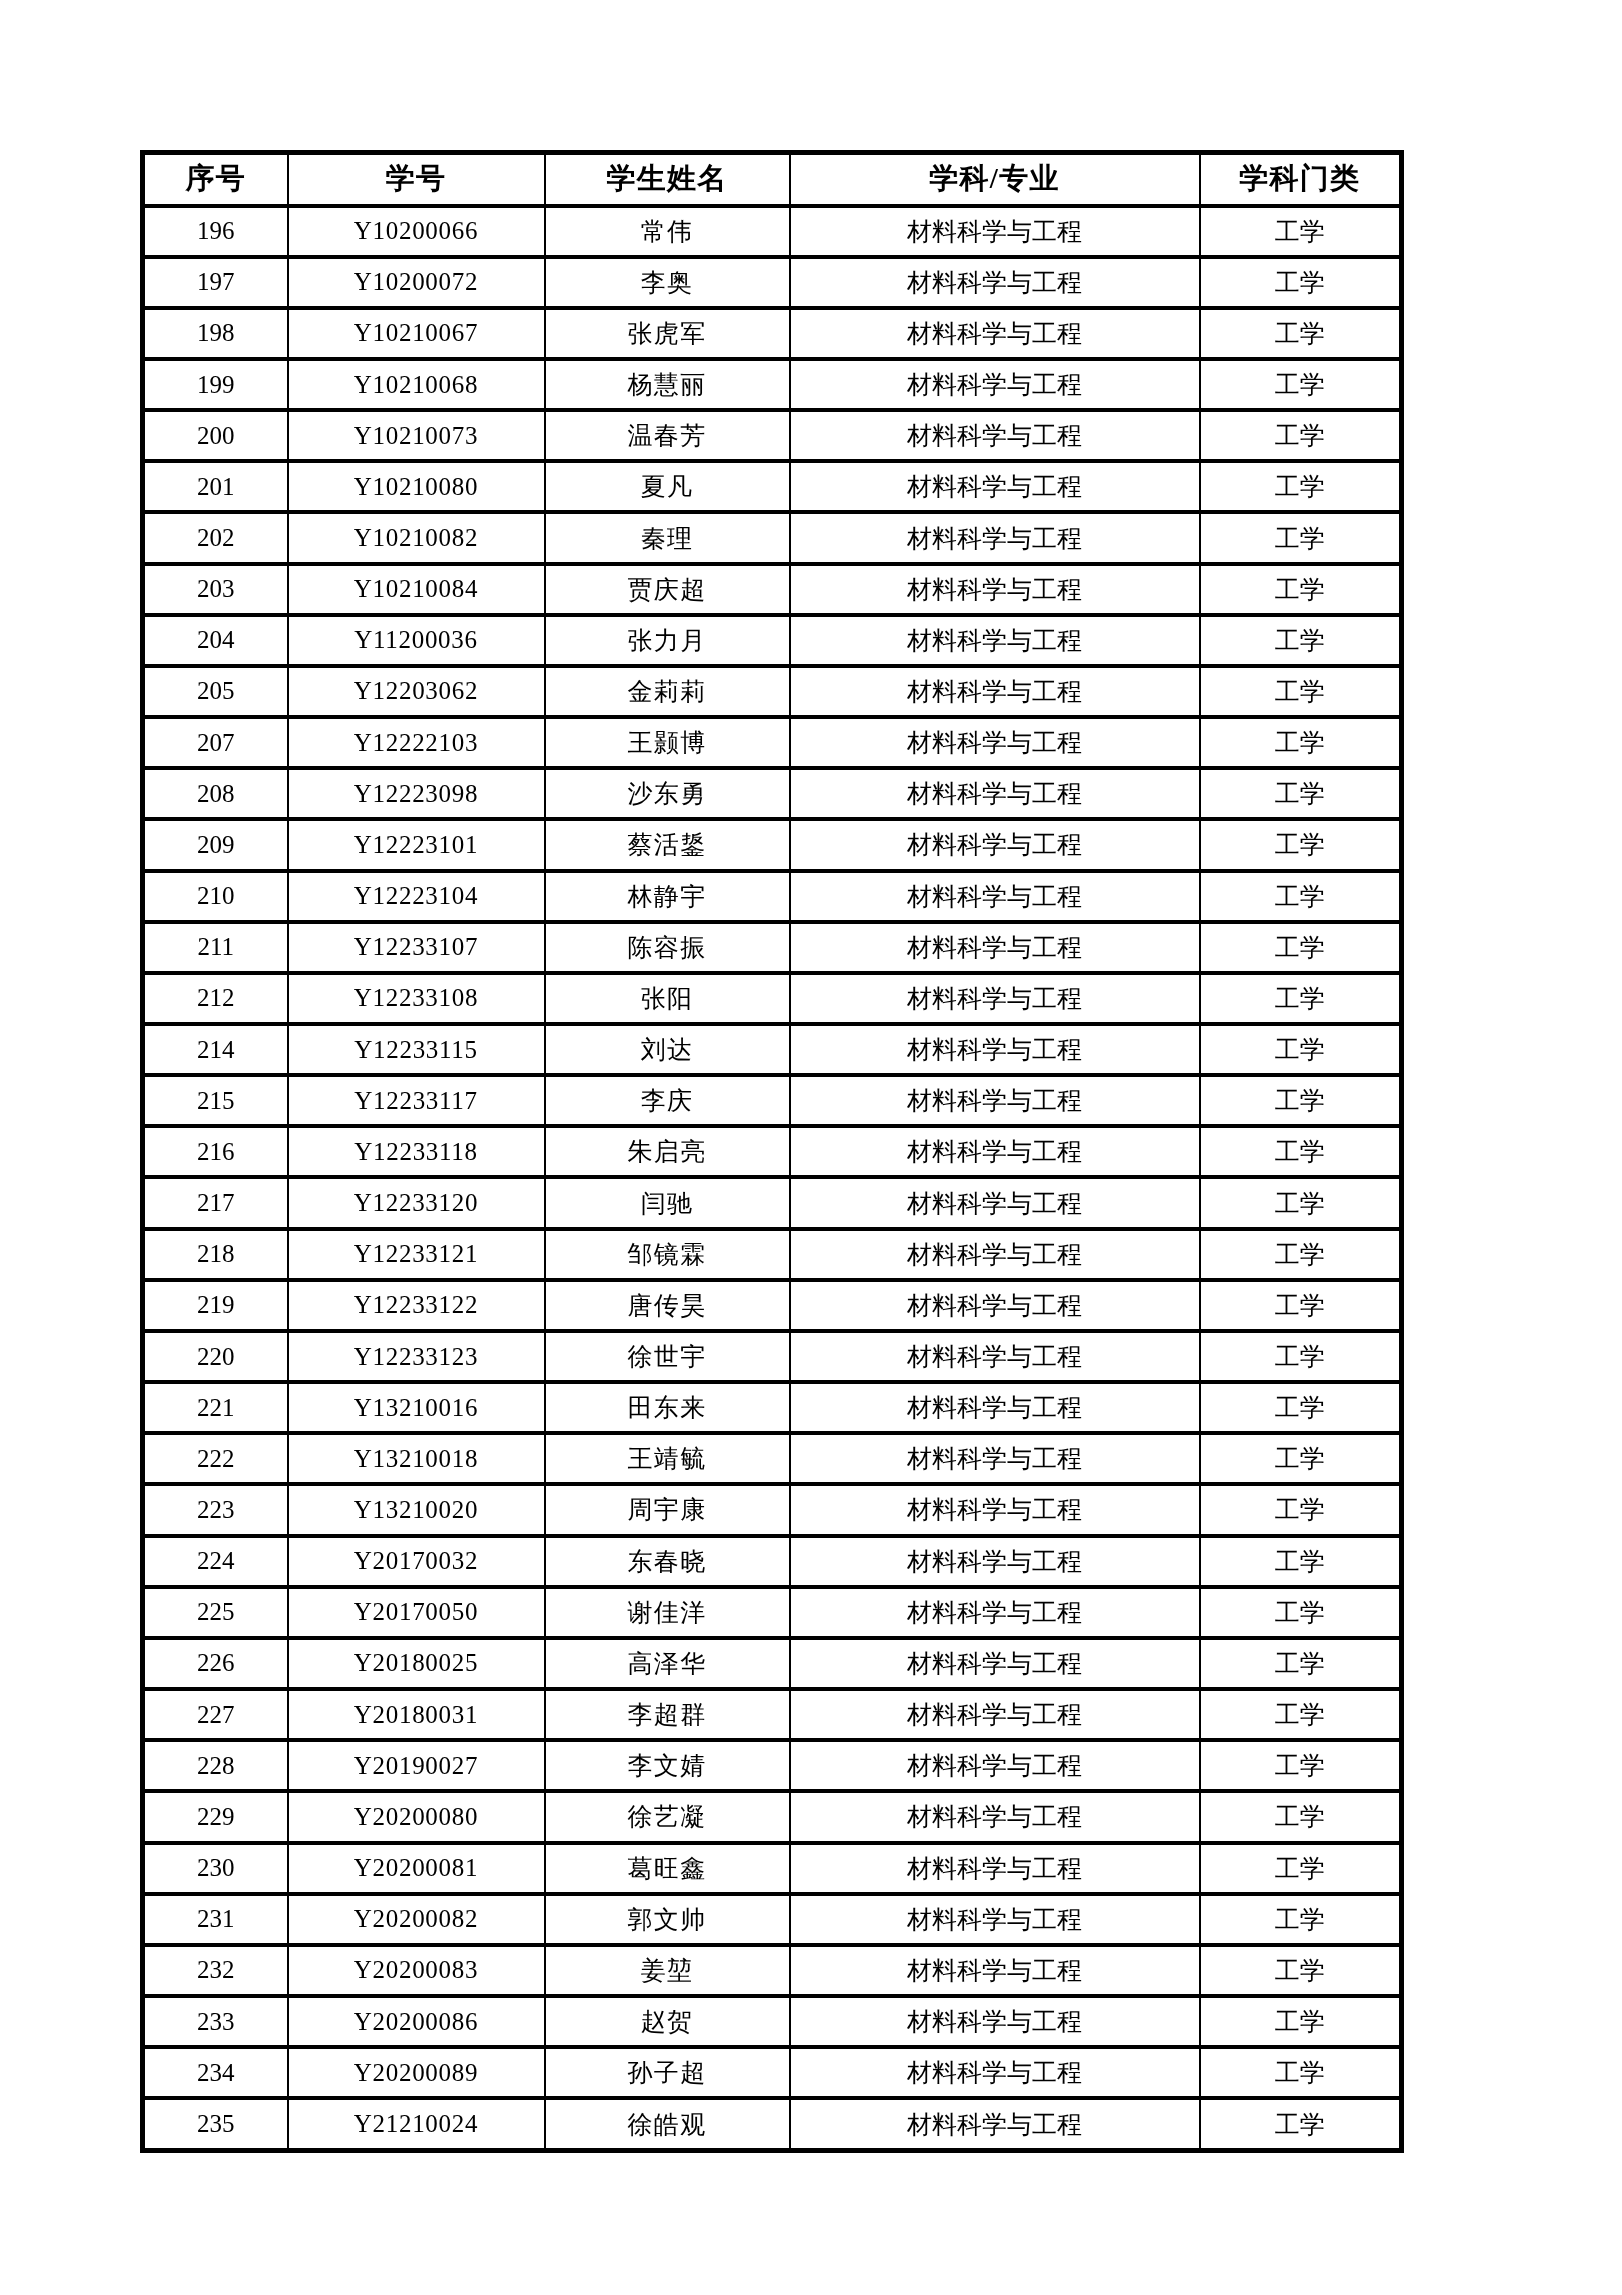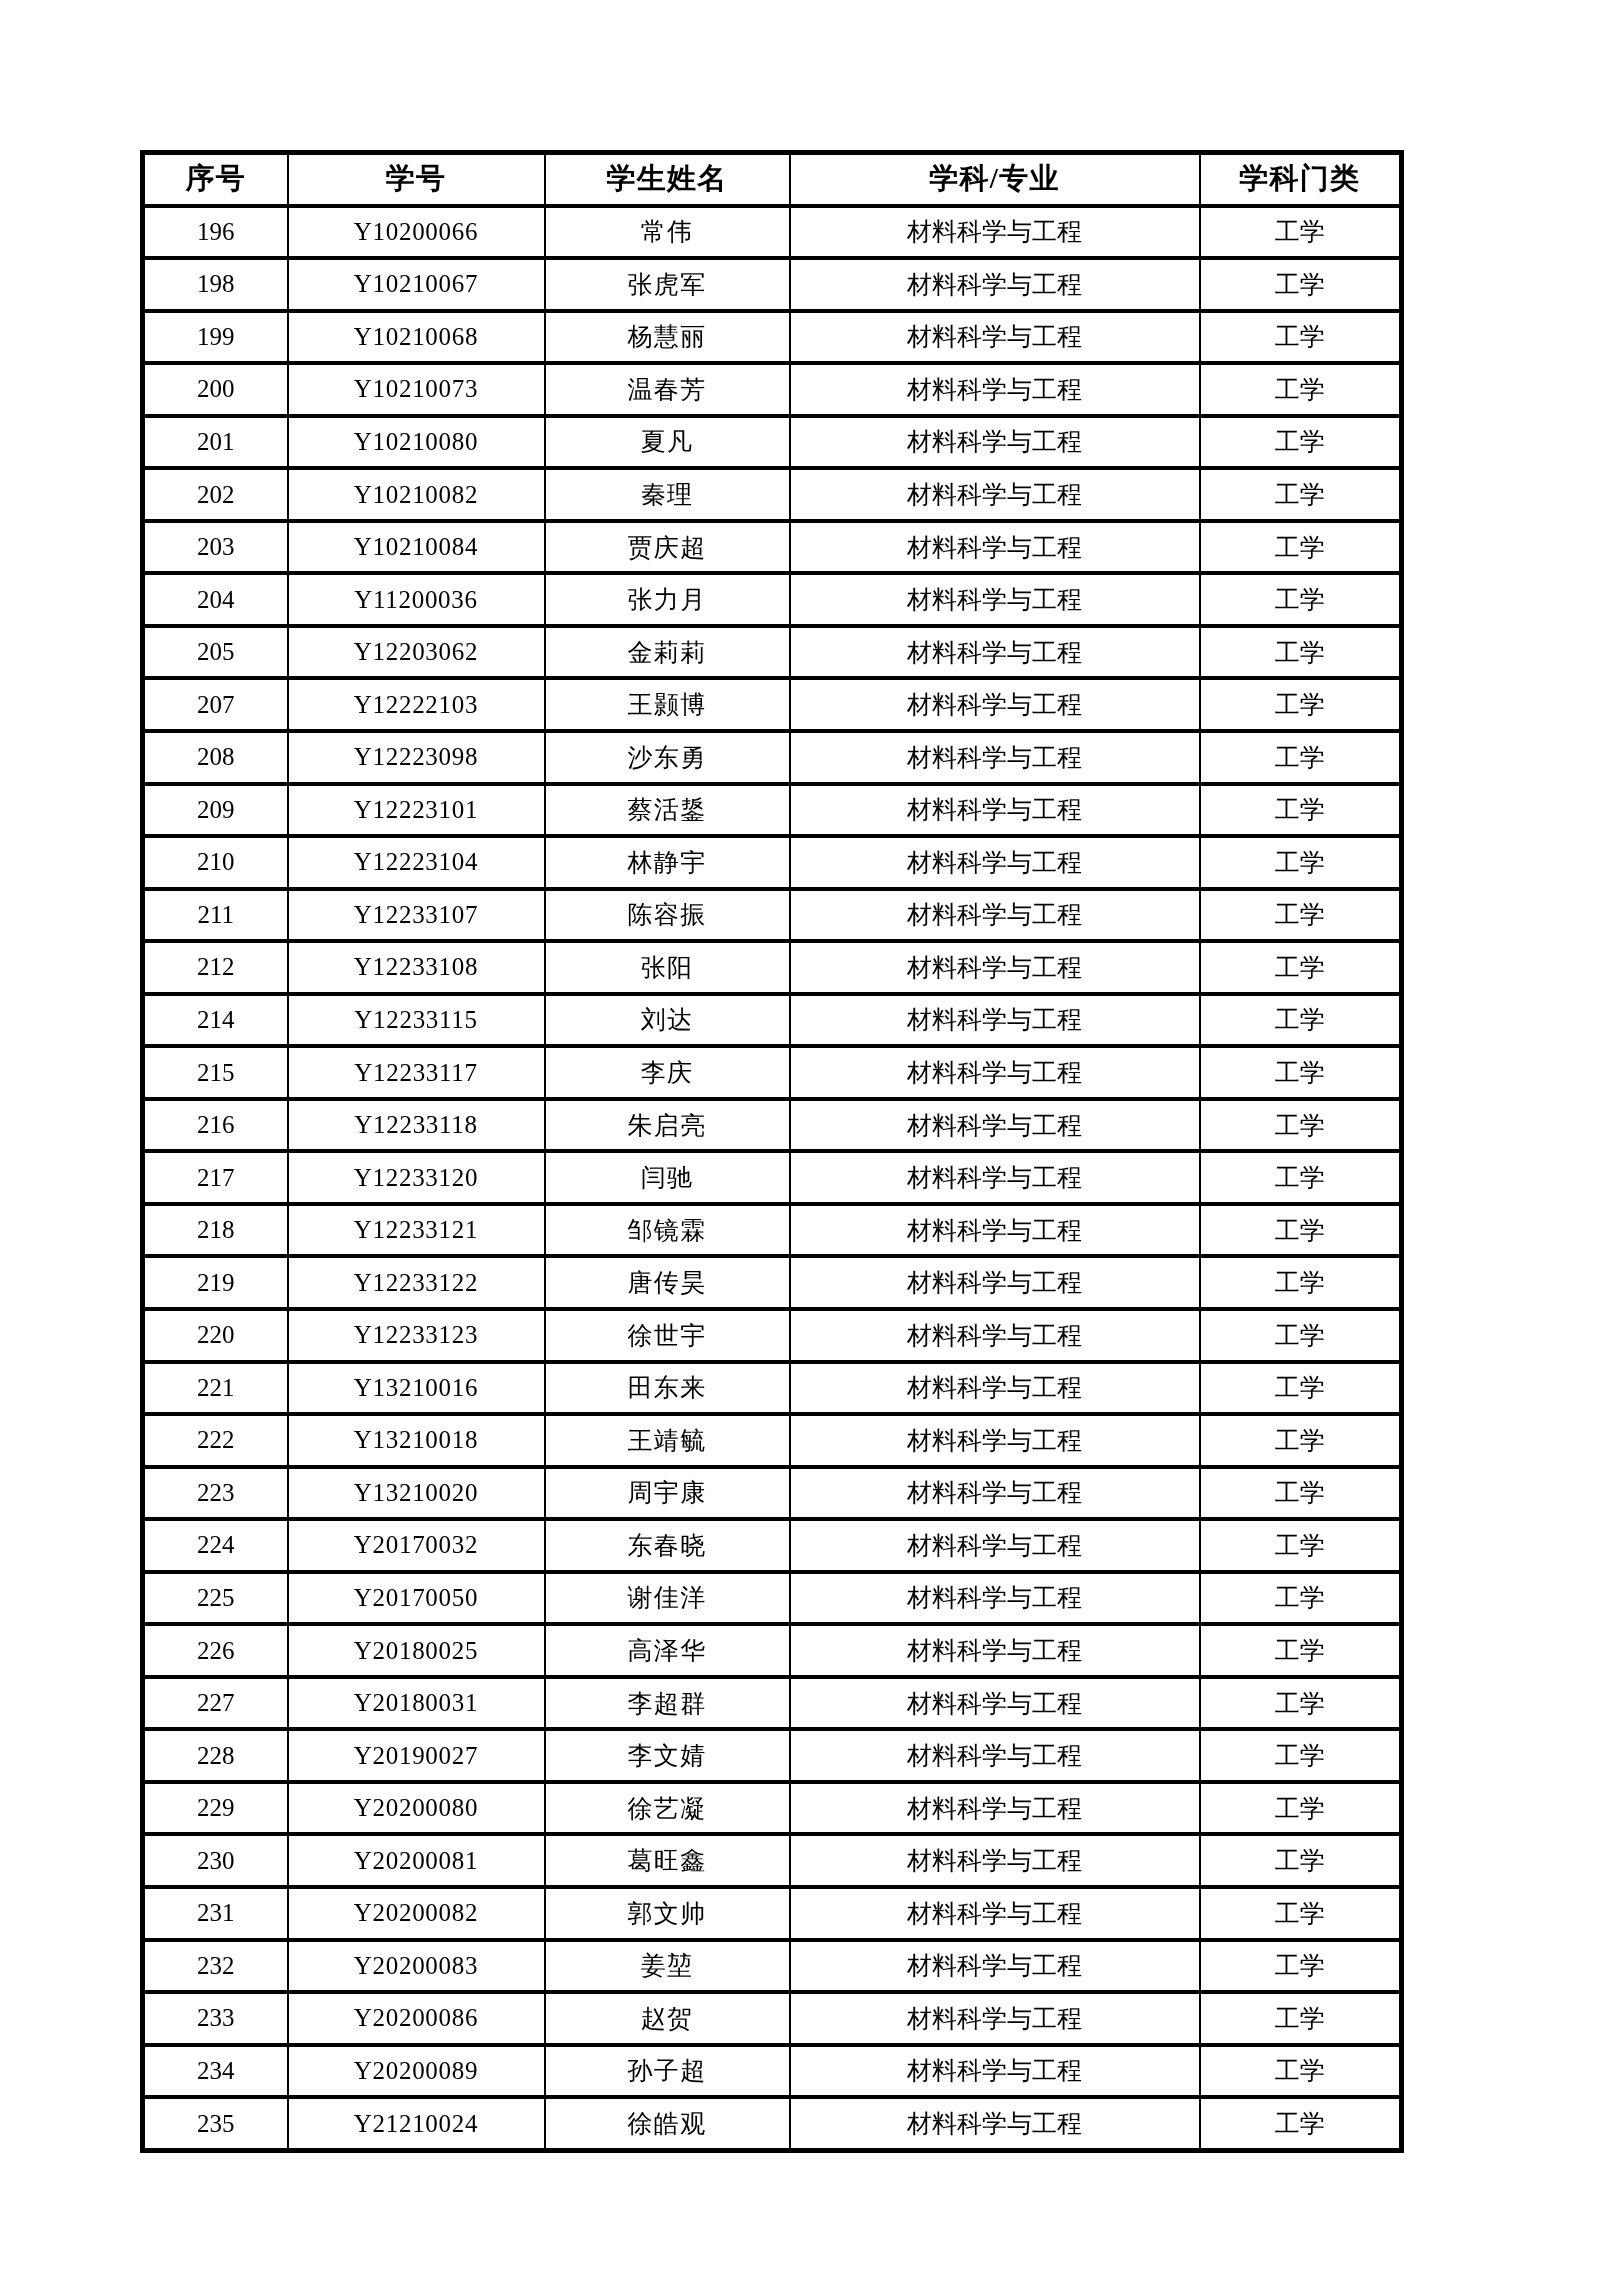--- a/index.html
+++ b/index.html
@@ -92,20 +92,27 @@
     </thead>
     <tbody>
         <tr>
           <td class="cell-serial">196</td>
           <td class="cell-id">Y10200066</td>
           <td class="cell-name">常伟</td>
           <td class="cell-major">材料科学与工程</td>
           <td class="cell-category">工学</td>
         </tr>
         <tr>
+          <td class="cell-serial">197</td>
+          <td class="cell-id">Y10200072</td>
+          <td class="cell-name">李奥</td>
+          <td class="cell-major">材料科学与工程</td>
+          <td class="cell-category">工学</td>
+        </tr>
+        <tr>
           <td class="cell-serial">198</td>
           <td class="cell-id">Y10210067</td>
           <td class="cell-name">张虎军</td>
           <td class="cell-major">材料科学与工程</td>
           <td class="cell-category">工学</td>
         </tr>
         <tr>
           <td class="cell-serial">199</td>
           <td class="cell-id">Y10210068</td>
           <td class="cell-name">杨慧丽</td>

